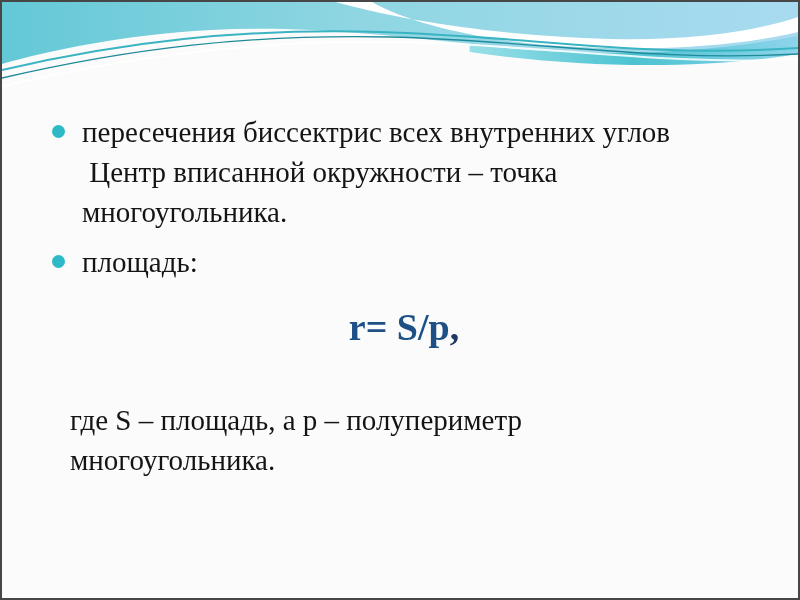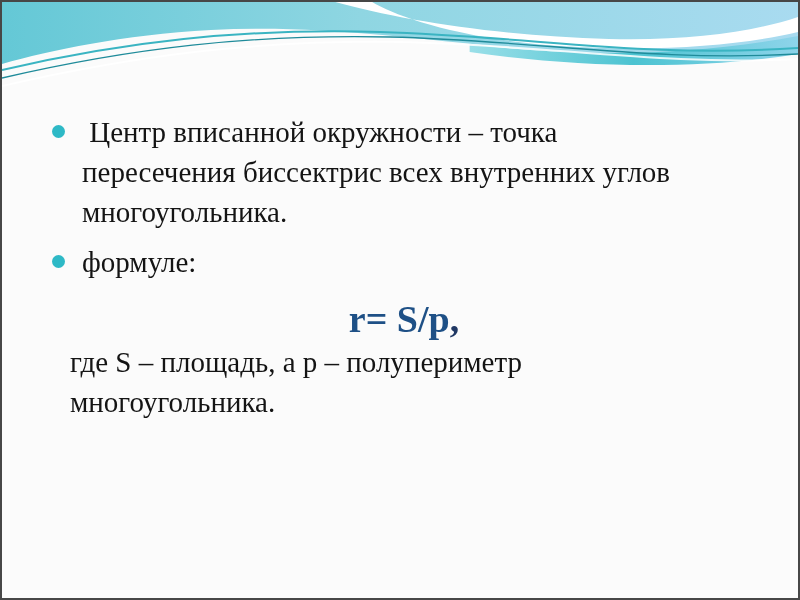--- a/index.html
+++ b/index.html
@@ -26,29 +26,30 @@
     margin-bottom:10px;
     font-size:29px;line-height:40px;
   }
   .bullet-dot{
     position:absolute;left:6px;top:13px;
     width:13px;height:13px;border-radius:50%;
     background:#2eb9c6;
   }
   .line{display:block;white-space:pre;}
   .formula-row{
-    margin-top:14px;
+    margin-top:22px;
     padding-left:36px;
     text-align:center;
     font-size:38px;line-height:46px;
     font-weight:bold;
     color:#1e5086;
   }
   .formula-comma{color:#203864;}
   .note{
+    margin-top:50px;
     padding-left:24px;
     font-size:29px;line-height:40px;
   }
 </style>
 </head>
 <body>
 
 <div class="slide">
 
   <svg class="wave" viewBox="0 0 800 95" preserveAspectRatio="none" aria-hidden="true">
@@ -69,28 +70,28 @@
     <path d="M470,42 C580,56 690,54 800,34 L800,52 C700,68 580,66 470,50 Z" fill="url(#gWave2)"></path>
     <path d="M0,68 C120,40 240,26 380,30 C540,35 640,56 800,46" stroke="#3ab4c2" stroke-width="2" fill="none"></path>
     <path d="M0,76 C130,46 250,32 390,35 C545,39 650,60 800,52" stroke="#1f8b9a" stroke-width="1.3" fill="none"></path>
     <path d="M0,84 C140,52 260,38 400,40 C550,43 660,64 800,57" stroke="#ffffff" stroke-width="2" opacity="0.85" fill="none"></path>
   </svg>
 
   <div class="content">
 
     <div class="bullet-item">
       <span class="bullet-dot"></span>
+      <span class="line">пересечения биссектрис всех внутренних углов</span>
       <span class="line"> Центр вписанной окружности – точка</span>
-      <span class="line">пересечения биссектрис всех внутренних углов</span>
       <span class="line">многоугольника.</span>
     </div>
 
     <div class="bullet-item">
       <span class="bullet-dot"></span>
-      <span class="line">формуле:</span>
+      <span class="line">площадь:</span>
     </div>
 
     <div class="formula-row">
       <span>r= S/p</span><span class="formula-comma">,</span>
     </div>
 
     <div class="note">
       <span class="line">где S – площадь, а p – полупериметр</span>
       <span class="line">многоугольника.</span>
     </div>

